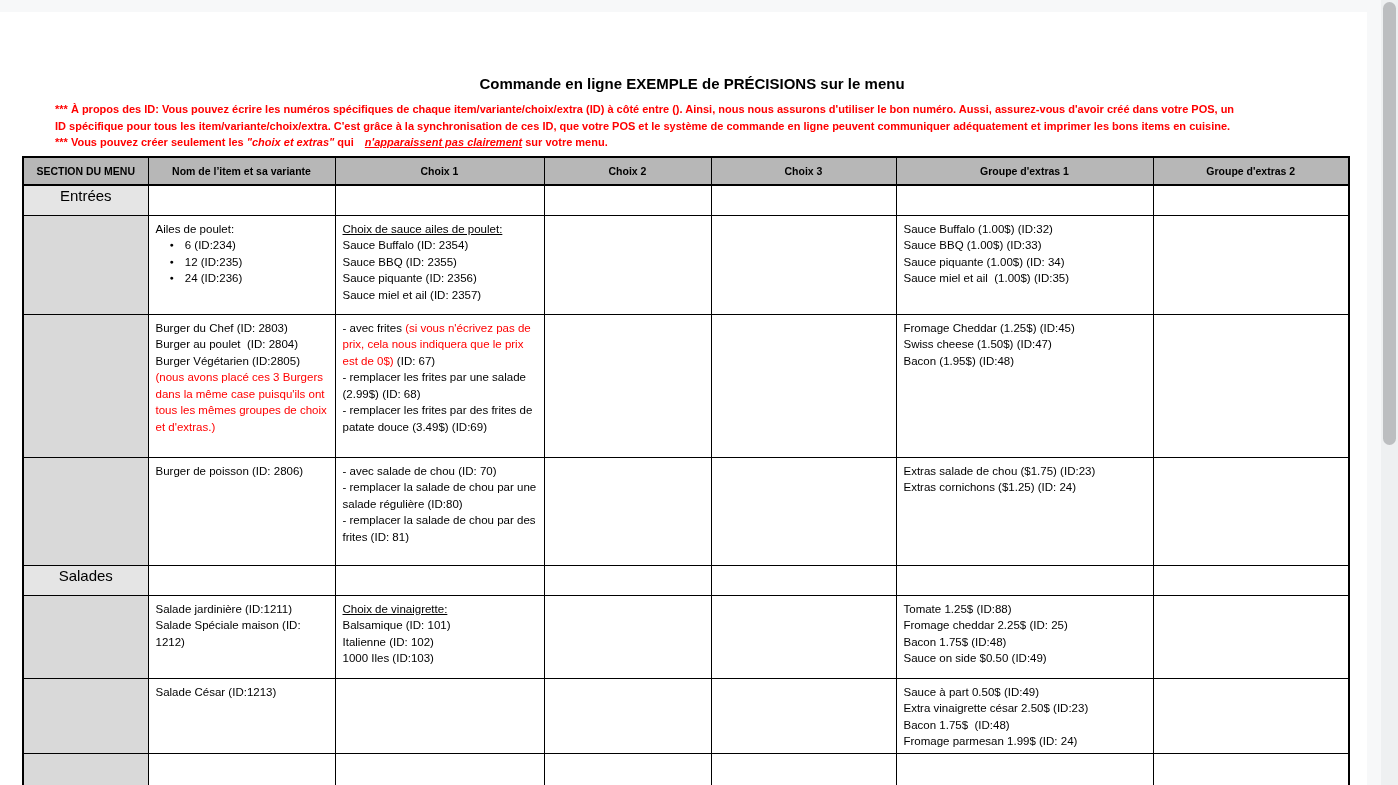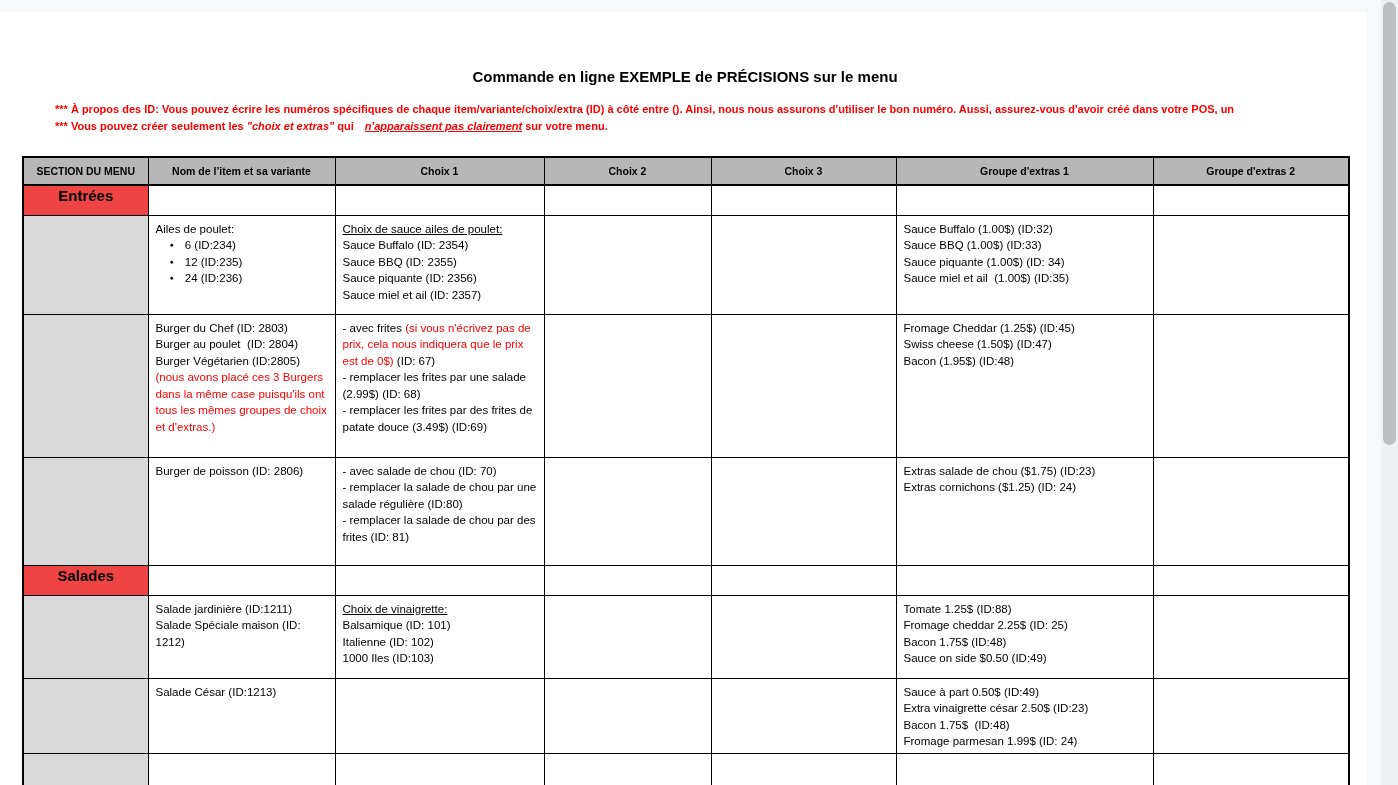--- a/index.html
+++ b/index.html
@@ -6,21 +6,21 @@
   body{
     width:1398px;height:785px;overflow:hidden;position:relative;
     background:#ffffff;font-family:"Liberation Sans", sans-serif;color:#000;
   }
   .top-strip{position:absolute;left:0;top:0;width:1398px;height:12px;background:#f7f8f9;}
   .right-gutter{position:absolute;left:1367px;top:0;width:14px;height:785px;background:#f7f8f9;}
   .scroll-track{position:absolute;left:1381px;top:0;width:17px;height:785px;background:#eef0f1;}
   .scroll-thumb{position:absolute;left:2px;top:2px;width:13px;height:443px;background:#bcbec0;border-radius:7px;}
 
   .doc-title{
-    position:absolute;left:22px;top:68px;width:1326px;margin:0;
+    position:absolute;left:22px;top:68px;width:1326px;margin:7px;
     text-align:center;font-size:15px;font-weight:bold;color:#000;
   }
   .notes{
     position:absolute;left:55px;top:101px;width:1260px;
     color:#ff0000;font-weight:bold;font-size:11px;line-height:16.5px;
   }
   .note-line{white-space:nowrap;}
   .rs-i{font-style:italic;}
   .rs-iu{font-style:italic;text-decoration:underline;margin-left:8px;}
 
@@ -31,40 +31,41 @@
   }
   table.menu th, table.menu td{
     border:1px solid #000;vertical-align:top;overflow:hidden;
   }
   table.menu th{
     background:#b7b7b7;height:26px;text-align:center;vertical-align:middle;
     font-size:10.5px;font-weight:bold;padding:0 2px;
     border-bottom:2px solid #000;
   }
   td.section-cell{
-    background:#ef4444;text-align:center;vertical-align:middle;
-    font-size:15px;font-weight:bold;
+    background:#e5e5e5;text-align:center;vertical-align:middle;
+    font-size:15px;font-weight:normal;
   }
   td.rowhead-cell{background:#d9d9d9;}
   td.content-cell{padding:5px 6px 3px 7px;font-size:11.5px;line-height:16.5px;}
   .line{white-space:pre-wrap;}
   .line.bl{display:flex;}
   .line.bl::before{content:"\25CF";font-size:7px;line-height:16.5px;margin:0 11px 0 14px;flex:none;}
   .s-r{color:#ff0000;}
   .s-u{text-decoration:underline;}
 </style>
 </head>
 <body>
 
 <div class="top-strip"></div>
 
 <h1 class="doc-title">Commande en ligne EXEMPLE de PRÉCISIONS sur le menu</h1>
 
 <div class="notes" id="notes">
     <div class="note-line"><span>*** À propos des ID: Vous pouvez écrire les numéros spécifiques de chaque item/variante/choix/extra (ID) à côté entre (). Ainsi, nous nous assurons d'utiliser le bon numéro. Aussi, assurez-vous d'avoir créé dans votre POS, un</span></div>
+    <div class="note-line"><span>ID spécifique pour tous les item/variante/choix/extra. C'est grâce à la synchronisation de ces ID, que votre POS et le système de commande en ligne peuvent communiquer adéquatement et imprimer les bons items en cuisine.</span></div>
     <div class="note-line"><span>*** Vous pouvez créer seulement les </span><span class="rs-i">"choix et extras" </span><span> qui </span><span class="rs-iu">n'apparaissent pas clairement</span><span> sur votre menu.</span></div>
   </div>
 
 <table class="menu" id="menu-table">
   <colgroup id="menu-colgroup">
       <col style="width: 125px;">
       <col style="width: 187px;">
       <col style="width: 209px;">
       <col style="width: 167px;">
       <col style="width: 185px;">

